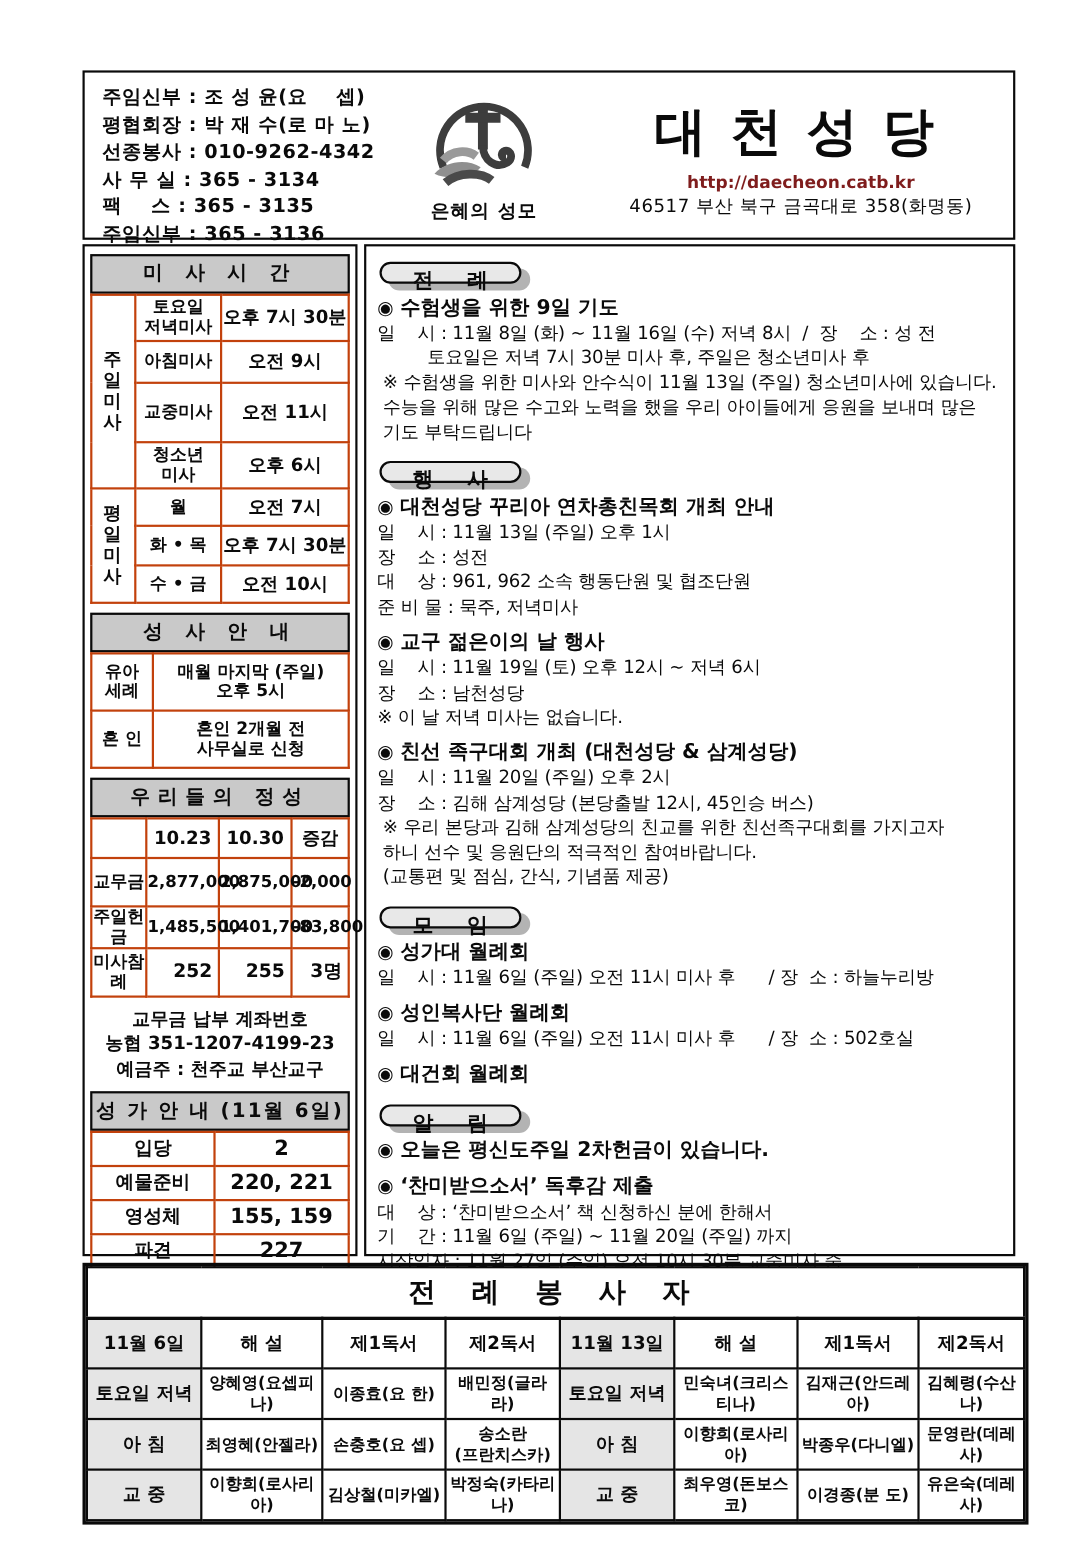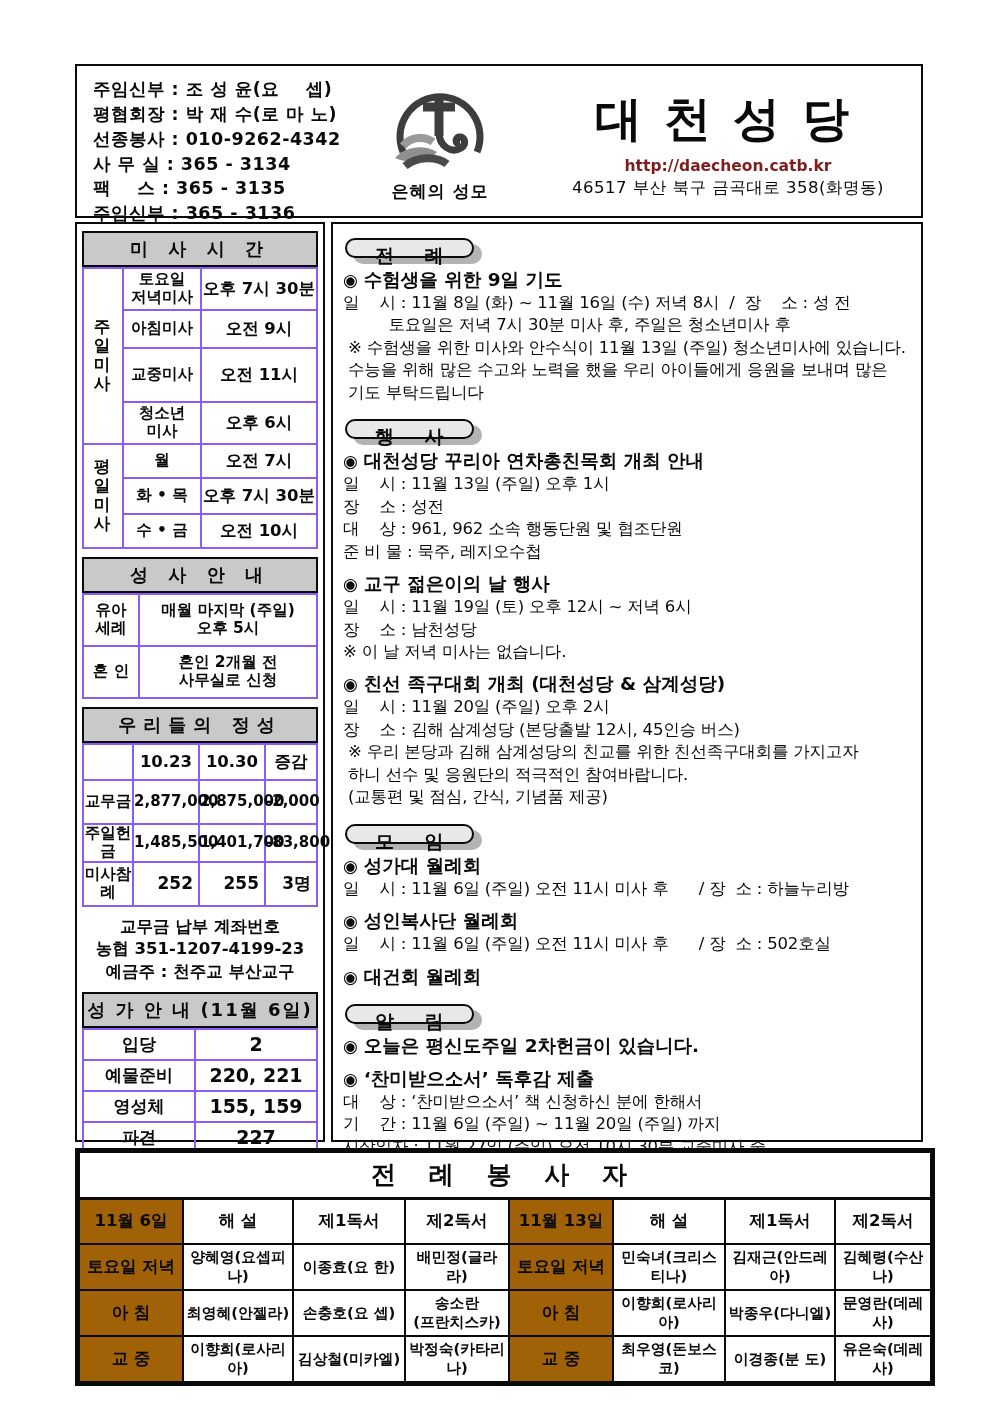--- a/index.html
+++ b/index.html
@@ -37,21 +37,21 @@
 
   .gray-title {
     border:2px solid #0a0a0a; background:#c9c9c9; text-align:center;
     font-weight:bold; font-size:18px; letter-spacing:7px;
     height:36px; line-height:32px; margin-top:8px; white-space:nowrap; overflow:hidden;
   }
   .gray-title.first { margin-top:0; }
 
   table.sbt { width:100%; border-collapse:collapse; table-layout:fixed; }
   table.sbt td {
-    border:2px solid #8b5cf6; text-align:center; vertical-align:middle;
+    border:2px solid #c2410c; text-align:center; vertical-align:middle;
     font-weight:bold; font-size:15.5px; line-height:1.15;
   }
   .mass td.time { font-size:16.5px; }
   .mass .glabel { font-size:16.5px; letter-spacing:2px; }
   .sac td { font-size:16.5px; }
   .off td { font-size:14.5px; }
   .off td.num { text-align:right; padding-right:5px; font-size:15px; }
   .off td.hdr { text-align:center; font-size:16.5px; }
   .account { text-align:center; font-weight:bold; font-size:16.5px; line-height:1.38; margin-top:9px; }
   .hymn td.lab { font-size:17px; }
@@ -76,21 +76,21 @@
     border:3px solid #0a0a0a;
   }
   table.servers { width:100%; border-collapse:collapse; table-layout:fixed; }
   table.servers td {
     border:2px solid #0a0a0a; text-align:center; vertical-align:middle;
     font-weight:bold; height:46px; background:#fff;
   }
   table.servers td.title-cell {
     font-size:25px; letter-spacing:12px; height:46px; border-bottom:3px solid #0a0a0a;
   }
-  table.servers td.gray { background:#a16207; font-size:16.5px; }
+  table.servers td.gray { background:#e5e5e5; font-size:16.5px; }
   table.servers td.hcell { font-size:16.5px; }
   table.servers td.name { font-size:14.8px; white-space:pre-line; }
   table.servers td.grp-start { border-left:2px solid #ec4899; } 
 </style>
 </head>
 <body>
 
 <div class="page">
 
   <div class="header-box">
@@ -274,21 +274,21 @@
       </div>
     </div>
 
     <div class="section">
       <div class="badge">행  사</div>
       <div class="item">
         <div class="item-title"><span class="bullet">◉</span><span>대천성당 꾸리아 연차총친목회 개최 안내</span></div>
         <div class="dline">일    시 : 11월 13일 (주일) 오후 1시</div>
         <div class="dline">장    소 : 성전</div>
         <div class="dline">대    상 : 961, 962 소속 행동단원 및 협조단원</div>
-        <div class="dline">준 비 물 : 묵주, 레지오수첩</div>
+        <div class="dline">준 비 물 : 묵주, 저녁미사</div>
       </div>
       <div class="item">
         <div class="item-title"><span class="bullet">◉</span><span>교구 젊은이의 날 행사</span></div>
         <div class="dline">일    시 : 11월 19일 (토) 오후 12시 ~ 저녁 6시</div>
         <div class="dline">장    소 : 남천성당</div>
         <div class="dline">※ 이 날 저녁 미사는 없습니다.</div>
       </div>
       <div class="item">
         <div class="item-title"><span class="bullet">◉</span><span>친선 족구대회 개최 (대천성당 &amp; 삼계성당)</span></div>
         <div class="dline">일    시 : 11월 20일 (주일) 오후 2시</div>

